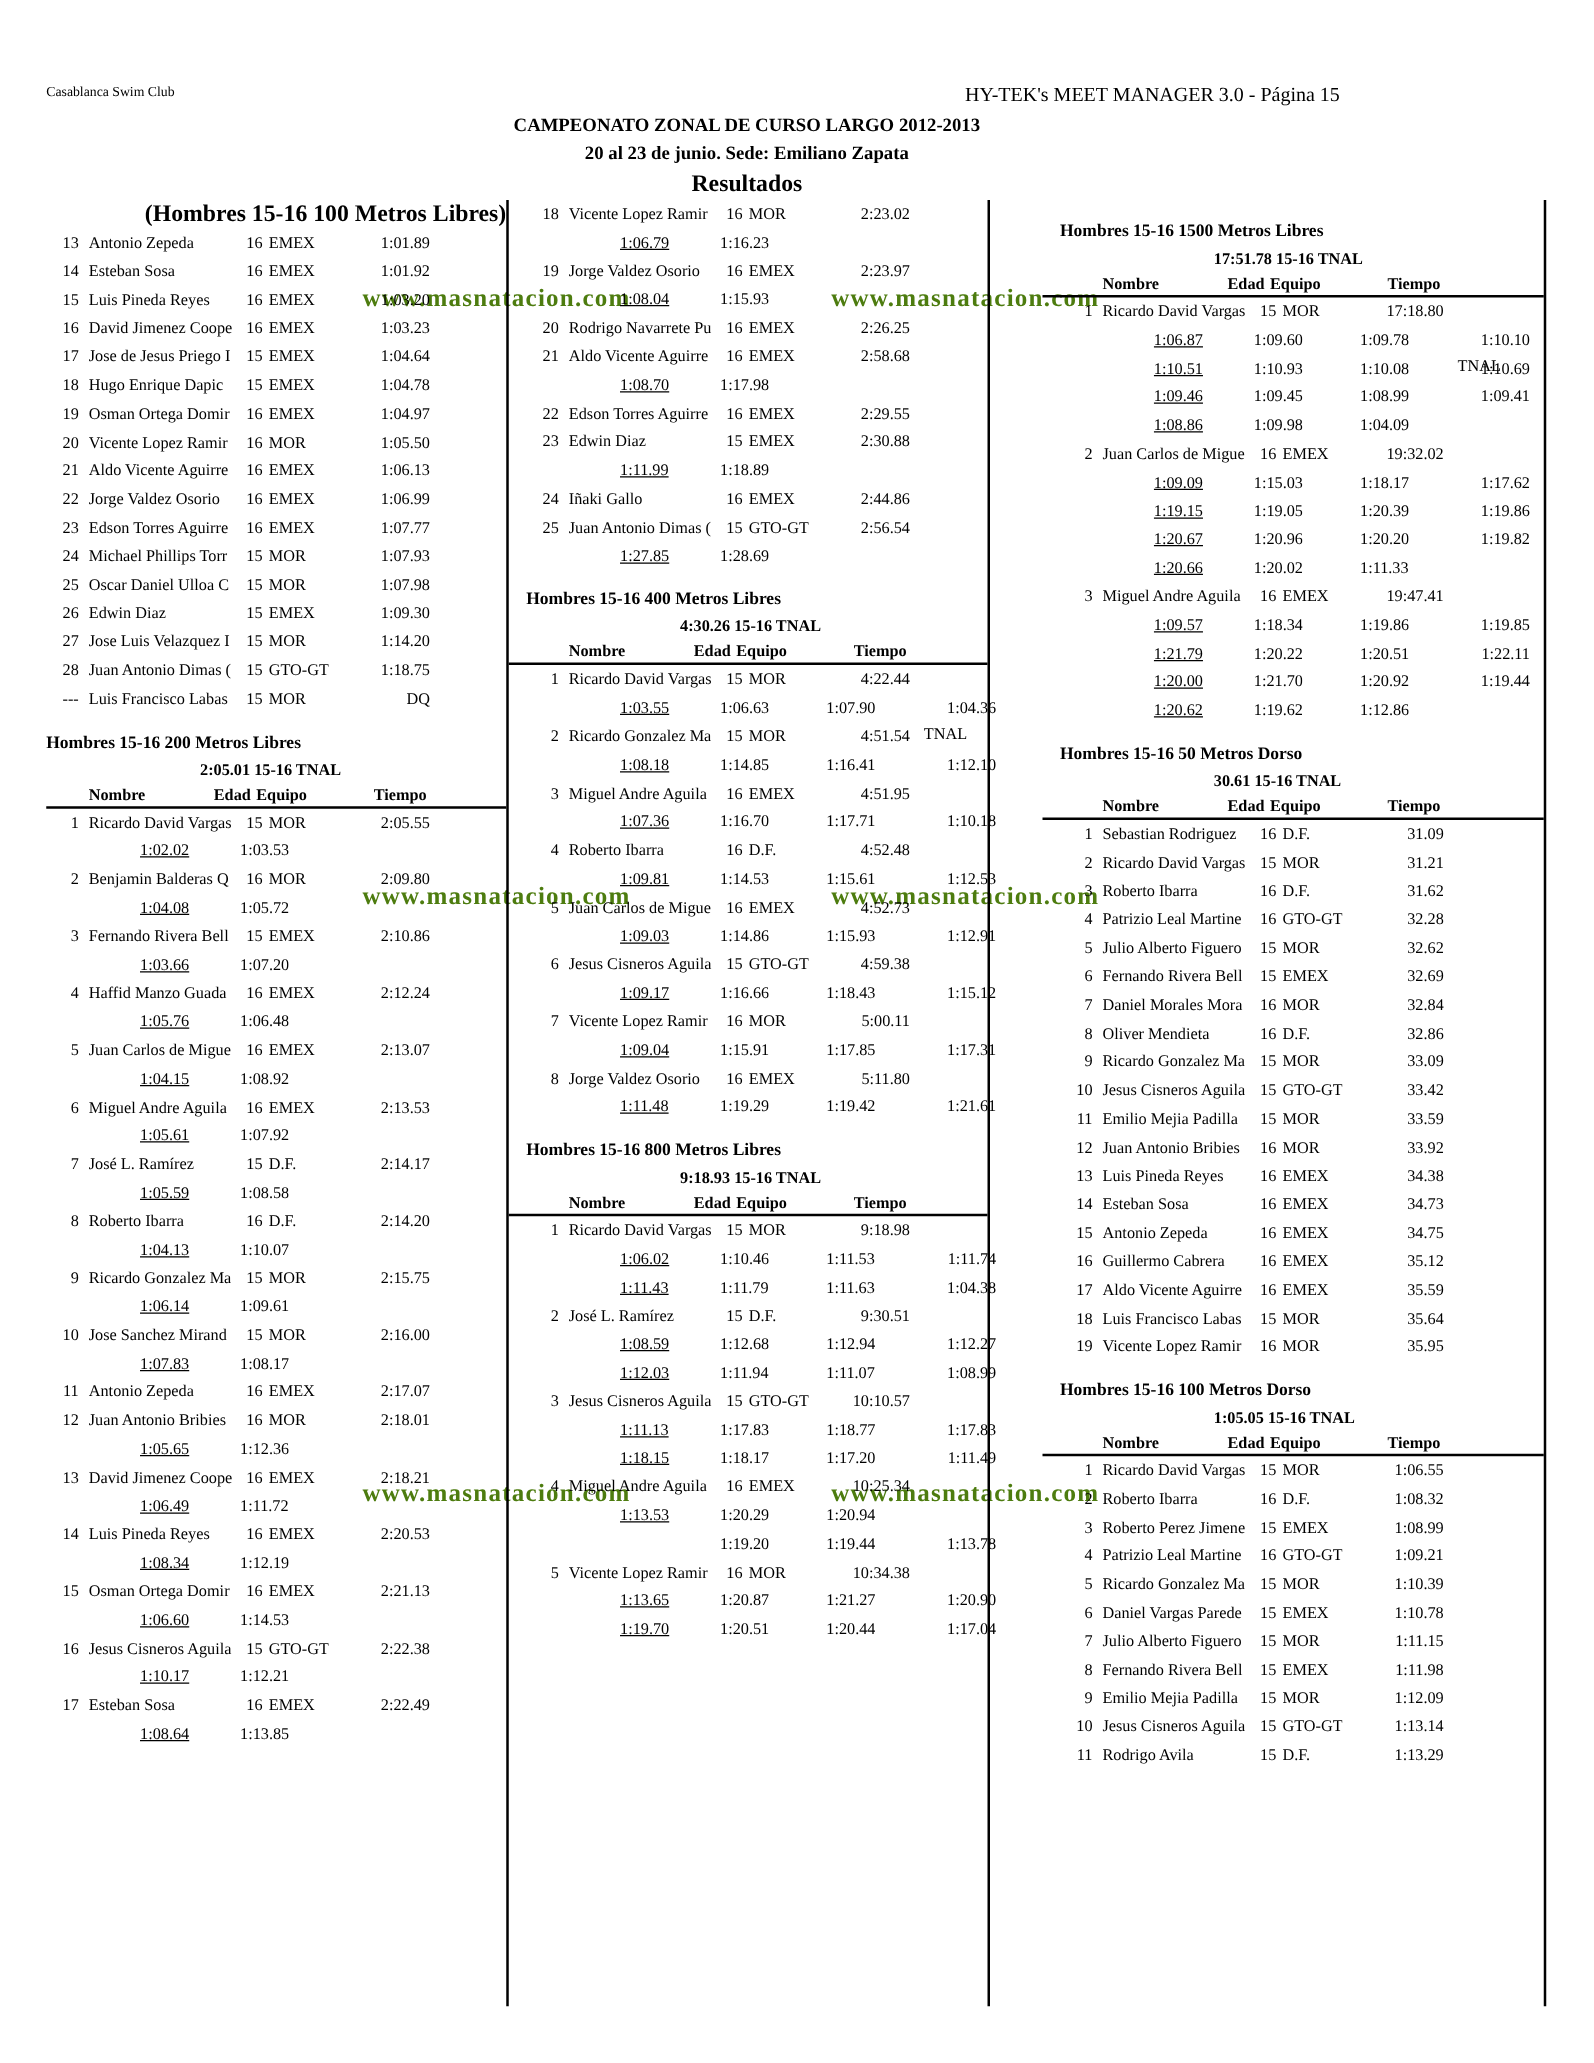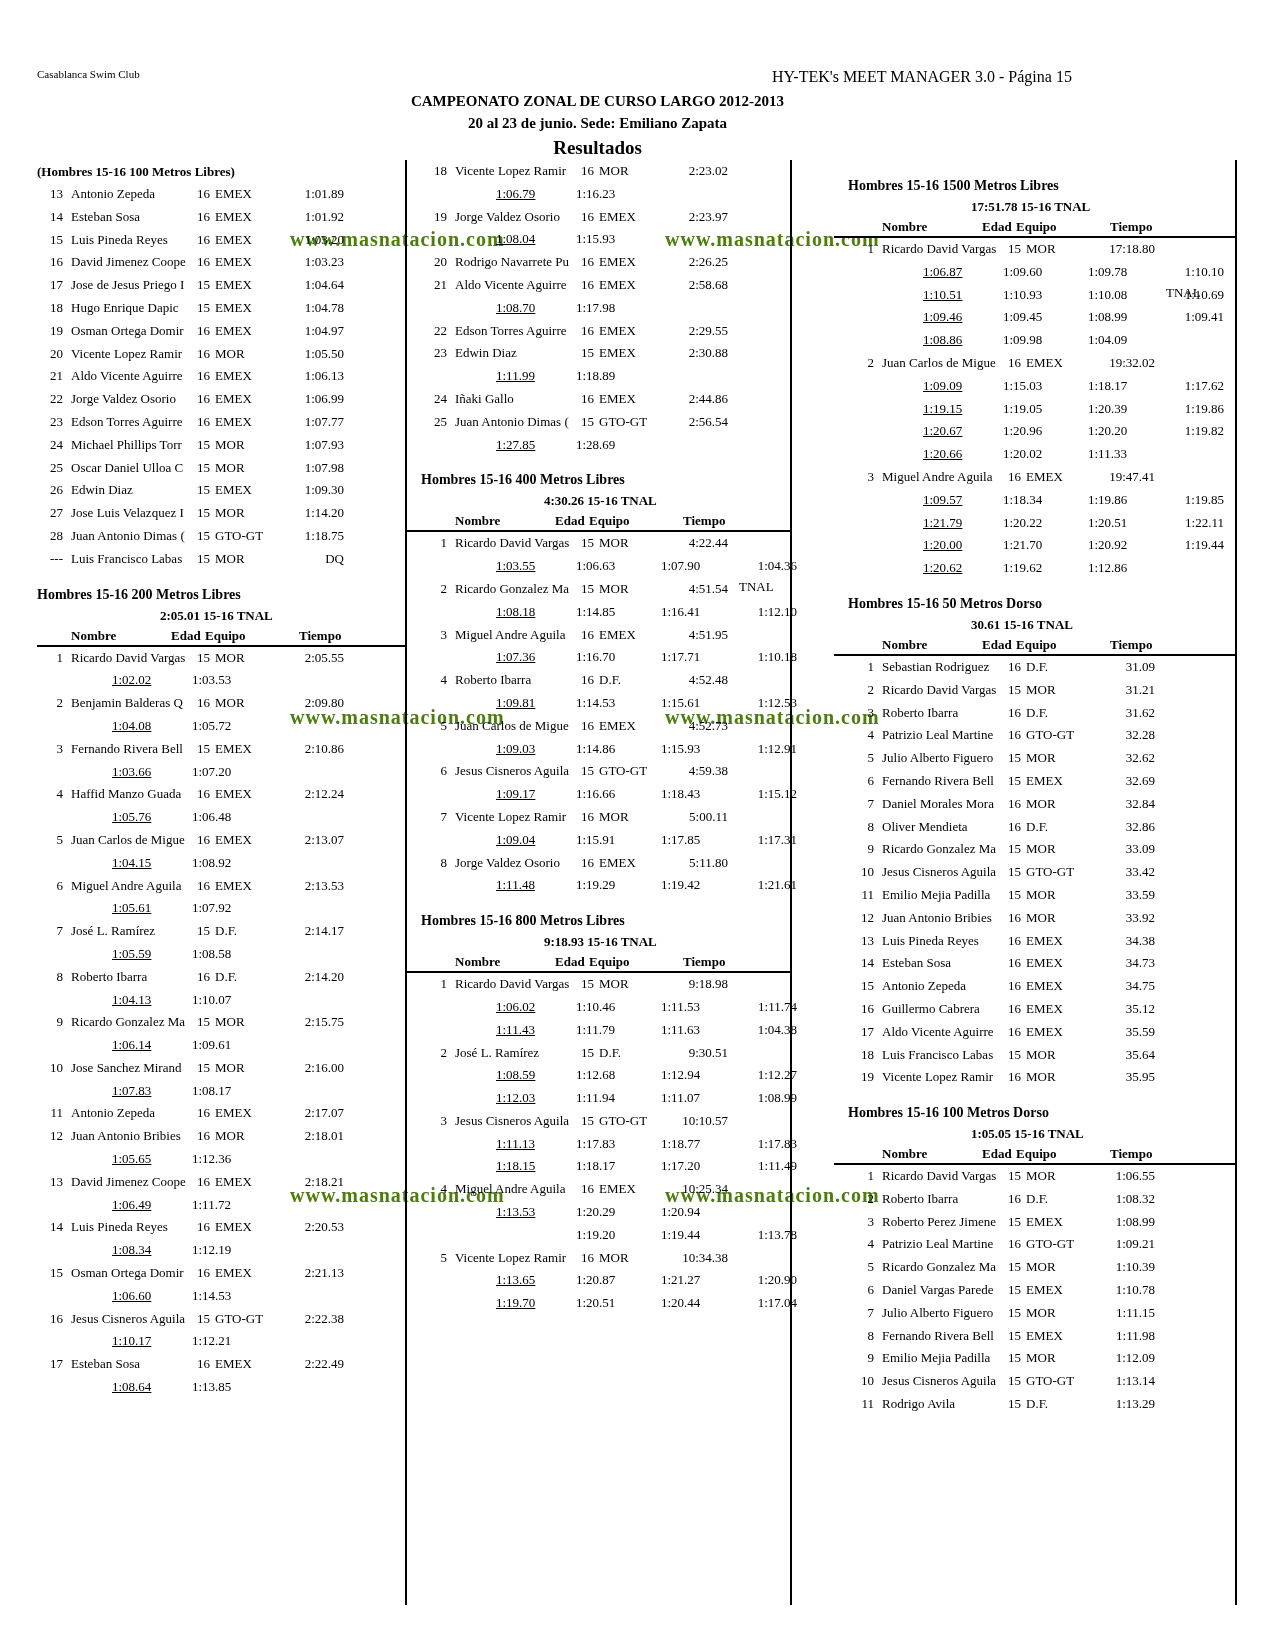--- a/index.html
+++ b/index.html
@@ -47,21 +47,21 @@
 <div class="wm" style="left:290px;top:1184px;">www.masnatacion.com</div>
 <div class="wm" style="left:665px;top:1184px;">www.masnatacion.com</div>
 
 <div class="hdr-left">Casablanca Swim Club</div>
 <div class="hdr-right">HY-TEK's MEET MANAGER 3.0 - Página 15</div>
 <div class="title t1">CAMPEONATO ZONAL DE CURSO LARGO 2012-2013</div>
 <div class="title t2">20 al 23 de junio. Sede: Emiliano Zapata</div>
 <div class="title t3">Resultados</div>
 
 <div class="col col1" id="col1">
-    <div class="ev-title" style="font-size: 13px;">(Hombres 15-16 100 Metros Libres)</div>
+    <div class="ev-title" style="font-size: 19px; text-align: right;">(Hombres 15-16 100 Metros Libres)</div>
     <div class="row">
       <span class="place">13</span>
       <span class="name">Antonio Zepeda</span>
       <span class="age">16</span>
       <span class="team">EMEX</span>
       <span class="time">1:01.89</span>
     </div>
     <div class="row">
       <span class="place">14</span>
       <span class="name">Esteban Sosa</span>

